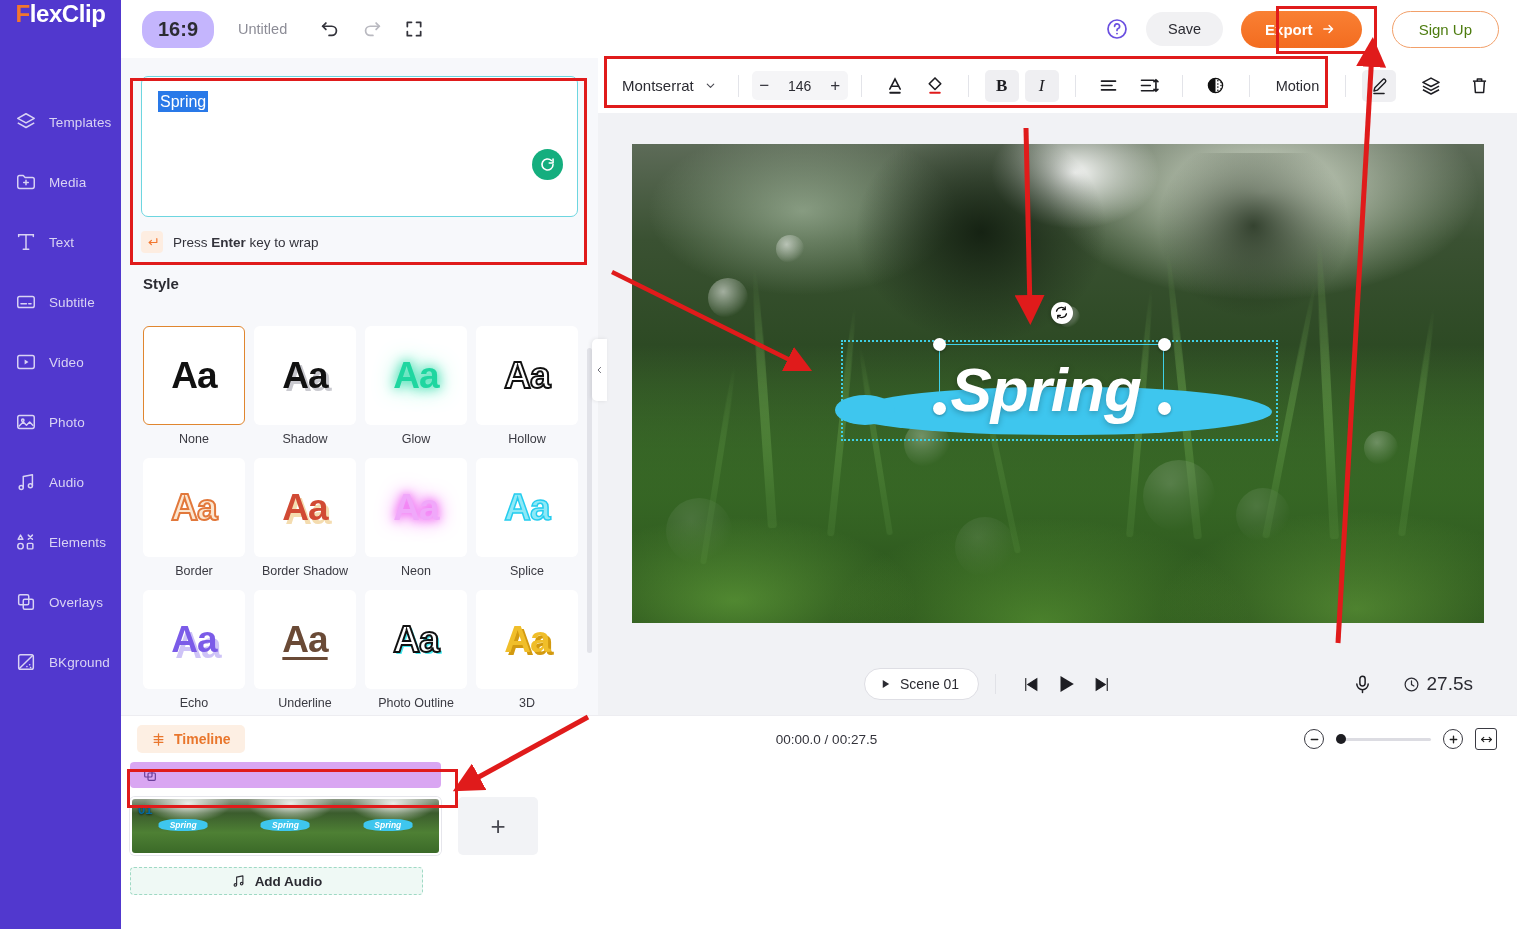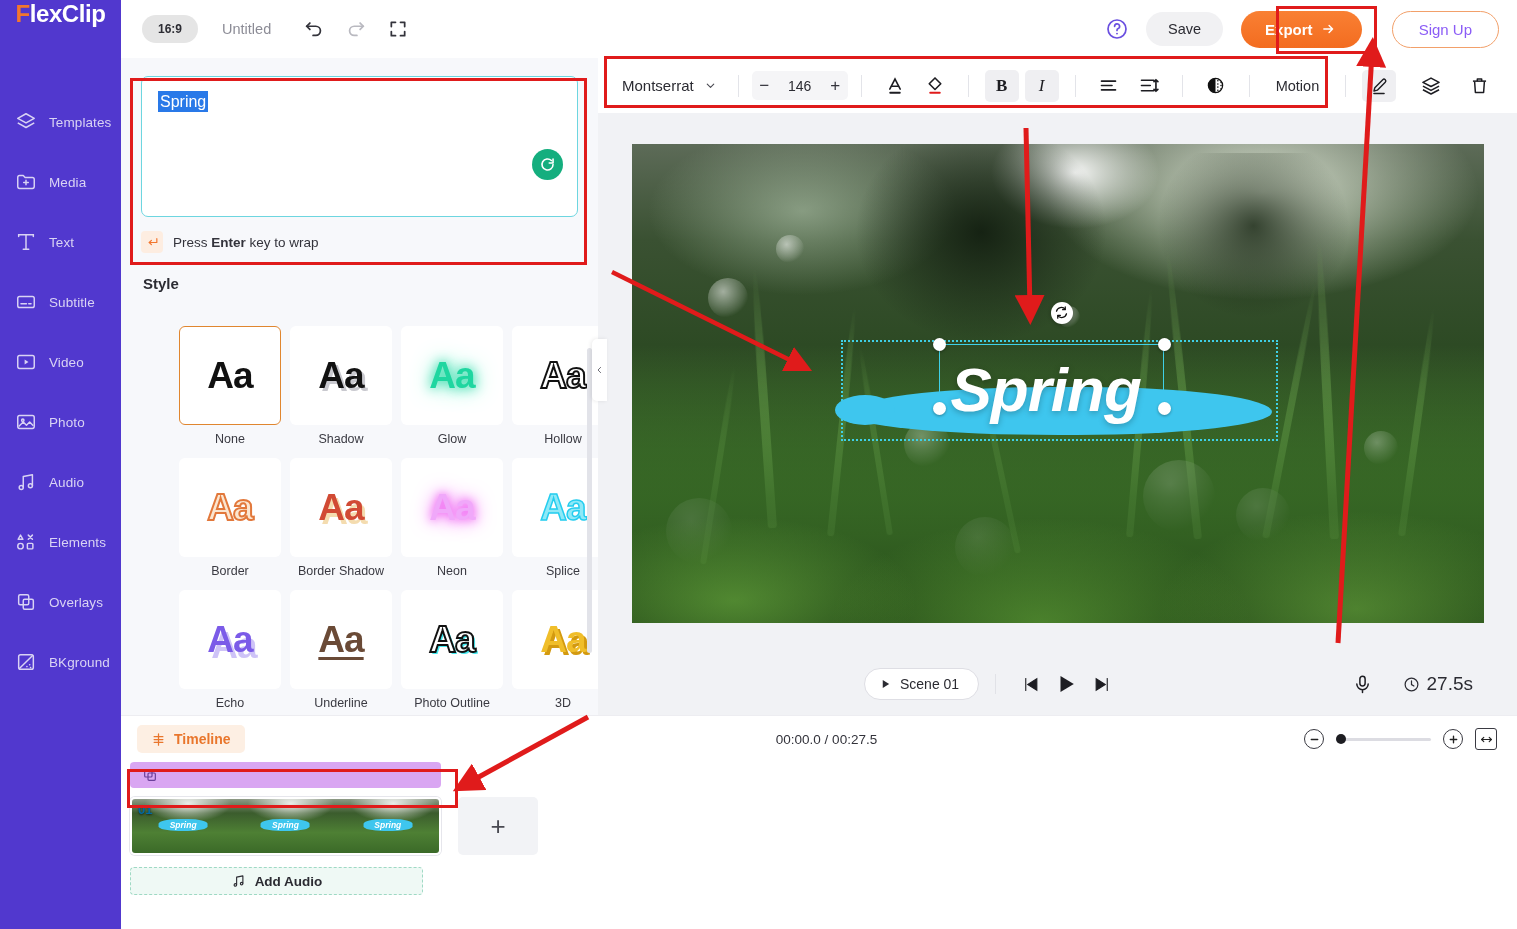--- a/index.html
+++ b/index.html
@@ -29,43 +29,43 @@
   .rail-ico { width:24px; height:24px; display:flex; align-items:center; justify-content:center; flex:0 0 24px;}
   .rail-ico svg { width:22px; height:22px; display:block; }
   .rail-label { font-size:13.5px; letter-spacing:.1px; }
 
   
   .topbar {
     position:absolute; left:121px; top:0; right:0; height:58px;
     background:#fff; display:flex; align-items:center;
   }
   .ratio-pill {
-    margin-left:21px; background:#e5e5e5; border-radius:16px;
-    padding:7px 16px; font-size:12px; font-weight:600; color:#2c2c33; cursor:pointer;
+    margin-left:21px; background:#c4b5fd; border-radius:16px;
+    padding:7px 16px; font-size:20px; font-weight:600; color:#2c2c33; cursor:pointer;
   }
   .doc-title { margin-left:24px; font-size:14.5px; color:#8C8C96; cursor:text; }
   .hist { display:flex; align-items:center; gap:14px; margin-left:29px; }
   .icon-btn { width:28px; height:28px; display:flex; align-items:center; justify-content:center; cursor:pointer; color:#33333b; }
   .icon-btn svg { display:block; }
   .icon-btn.dim { color:#b9b9c0; }
   .topbar-right { margin-left:auto; display:flex; align-items:center; gap:0; padding-right:18px; }
   .help-btn { width:34px; height:34px; display:flex; align-items:center; justify-content:center; cursor:pointer; color:#6A4FE0; }
   .save-btn {
     margin-left:12px; background:#F1F1F3; color:#2b2b32; border:none;
     border-radius:18px; padding:9px 22px; font-size:14.5px; cursor:pointer;
     font-family:inherit;
   }
   .export-wrap { position:relative; margin-left:18px; }
   .export-btn {
     background:linear-gradient(180deg,#F98033,#F36C20); color:#fff; border:none;
     border-radius:19px; padding:10px 26px 10px 24px; font-size:15px; font-weight:600;
     cursor:pointer; display:flex; align-items:center; gap:8px; font-family:inherit;
   }
   .signup-btn {
-    margin-left:30px; background:#fff; color:#8b5cf6; border:1.5px solid #F2A06A;
+    margin-left:30px; background:#fff; color:#4d7c0f; border:1.5px solid #F2A06A;
     border-radius:20px; padding:9px 26px; font-size:15px; cursor:pointer; font-family:inherit;
   }
 
   
   .panel {
     position:absolute; left:121px; top:58px; width:477px; bottom:214px;
     background:#F7F8FB; overflow:hidden;
   }
   .text-input-zone { padding:18px 20px 0 20px; }
   .text-area {
@@ -87,21 +87,20 @@
     display:flex; align-items:center; justify-content:center; font-size:13px;
   }
   .wrap-txt { font-size:13.5px; color:#33333b; }
   .wrap-txt b { font-weight:700; }
 
   .style-head { font-size:15px; font-weight:600; color:#2b2b32; padding:22px 0 10px 22px; }
   .style-scroll { position:absolute; left:0; right:0; top:268px; bottom:0; overflow:hidden; }
   .style-grid {
     display:grid; grid-template-columns:repeat(4,102px); gap:12px 9px;
     padding:0 0 0 22px;
-    margin-left:36px;
   }
   .style-cell { width:102px; cursor:pointer; }
   .style-box {
     width:102px; height:99px; background:#fff; border-radius:6px; border:1.5px solid transparent;
     display:flex; align-items:center; justify-content:center;
     font-size:37px; font-weight:800; letter-spacing:-1px; font-family:"Liberation Sans", sans-serif;
   }
   .style-cell.active .style-box { border-color:#E0862F; }
   .style-cap { text-align:center; font-size:12.5px; color:#3a3a42; margin-top:7px; white-space:nowrap; }
   .s-none { color:#111; }

